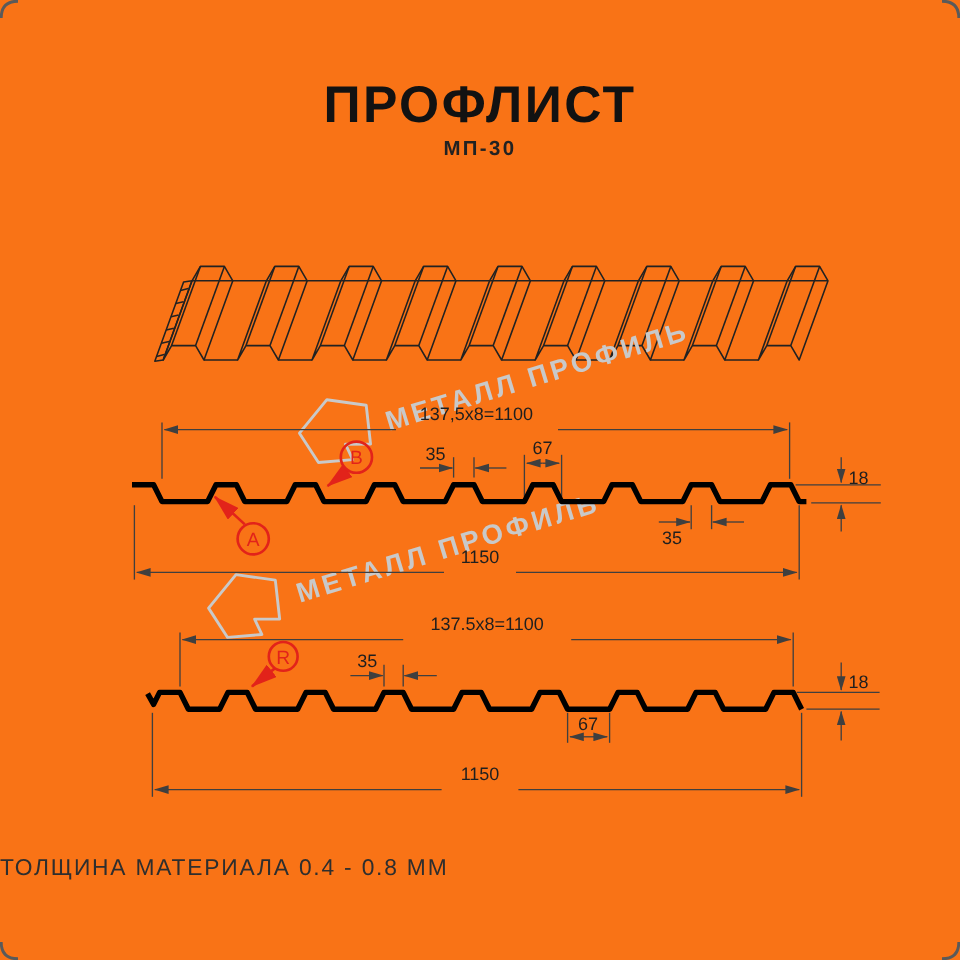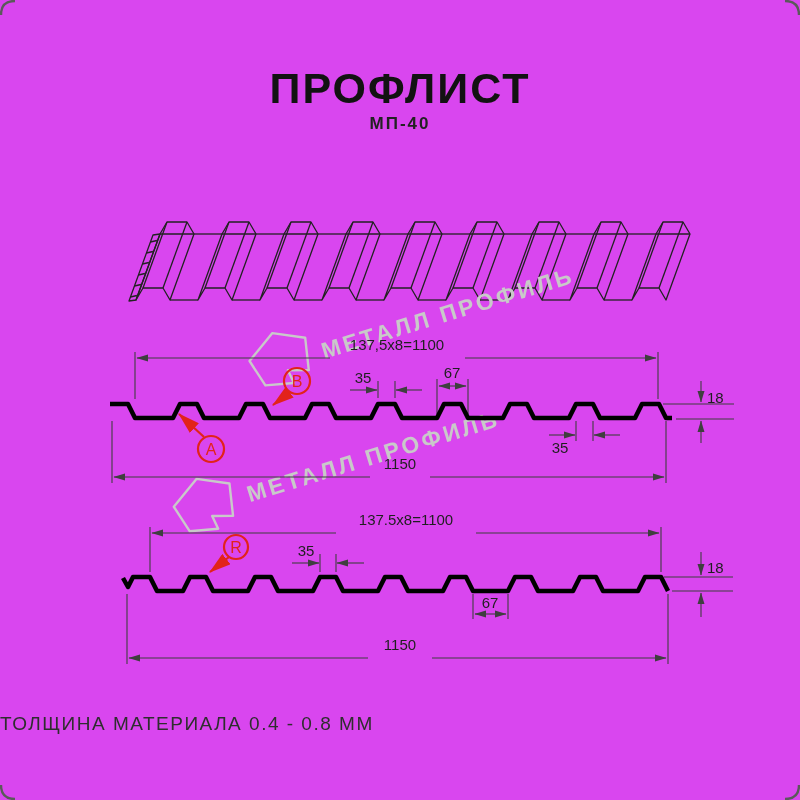--- a/index.html
+++ b/index.html
@@ -1,16 +1,16 @@
 <!DOCTYPE html>
 <html><head>
 <meta charset="utf-8">
 <style>
   html,body{margin:0;padding:0;background:#fff;}
-  #page{position:relative;width:800px;height:800px;background:#d946ef;overflow:hidden;
+  #page{position:relative;width:800px;height:800px;background:#f97316;overflow:hidden;
         font-family:"Liberation Sans",sans-serif;}
   .title{position:absolute;left:0;top:64px;width:800px;text-align:center;
          font-size:43px;font-weight:bold;letter-spacing:2px;color:#121212;}
   .subtitle{position:absolute;left:0;top:114px;width:800px;text-align:center;
          font-size:17px;font-weight:bold;letter-spacing:2px;color:#222;}
   .footer{position:absolute;left:0;top:713px;width:800px;text-align:left;
          font-size:19px;letter-spacing:1.5px;color:#2e2e2e;}
   svg{position:absolute;left:0;top:0;}
   .dimline{stroke:#3f3f3f;stroke-width:1.1;fill:none;}
   .dimtext{font-size:15px;fill:#1f1f1f;}
@@ -21,21 +21,21 @@
   .wmtext{font-size:23px;font-weight:bold;letter-spacing:3px;fill:#c9c9c9;}
   .wmlogo{stroke:#c9c9c9;stroke-width:2.4;fill:none;stroke-linejoin:round;}
   .corner{stroke:#5a5a5a;stroke-width:2.4;fill:none;}
 </style>
 </head>
 <body>
 
 <div id="page">
 
   <div class="title">ПРОФЛИСТ</div>
-  <div class="subtitle">МП-40</div>
+  <div class="subtitle">МП-30</div>
 
   <svg width="800" height="800" viewBox="0 0 800 800">
     <defs>
       <marker id="arrD" viewBox="0 0 10 6" refX="9.5" refY="3" markerWidth="11" markerHeight="7" orient="auto">
         <path d="M0,0 L10,3 L0,6 Z" fill="#3f3f3f"></path>
       </marker>
       <marker id="arrR" viewBox="0 0 10 6" refX="9.5" refY="3" markerWidth="10" markerHeight="6" orient="auto">
         <path d="M0,0 L10,3 L0,6 Z" fill="#e2231a"></path>
       </marker>
     </defs>

